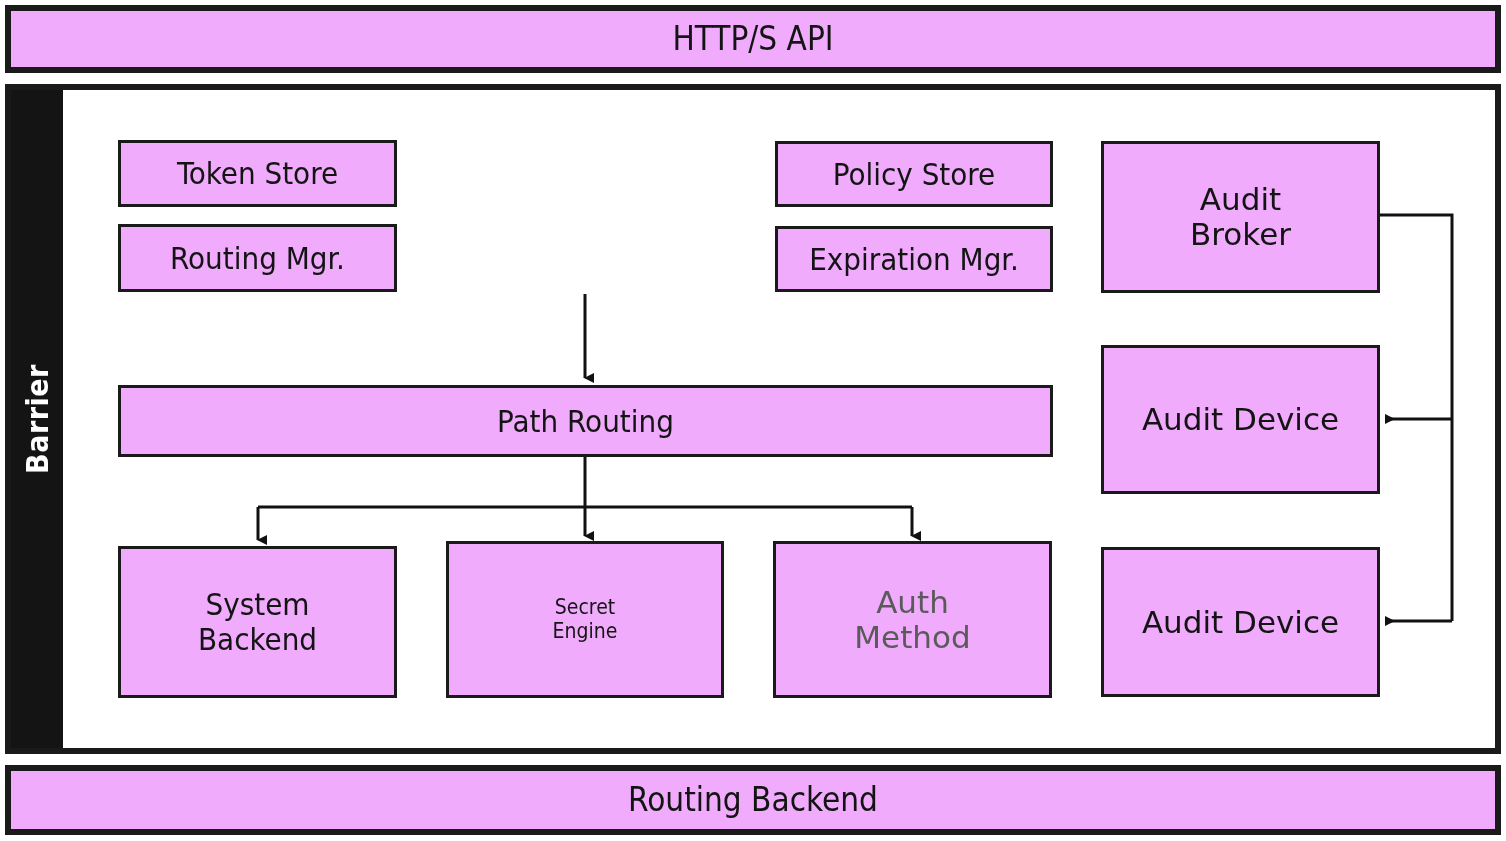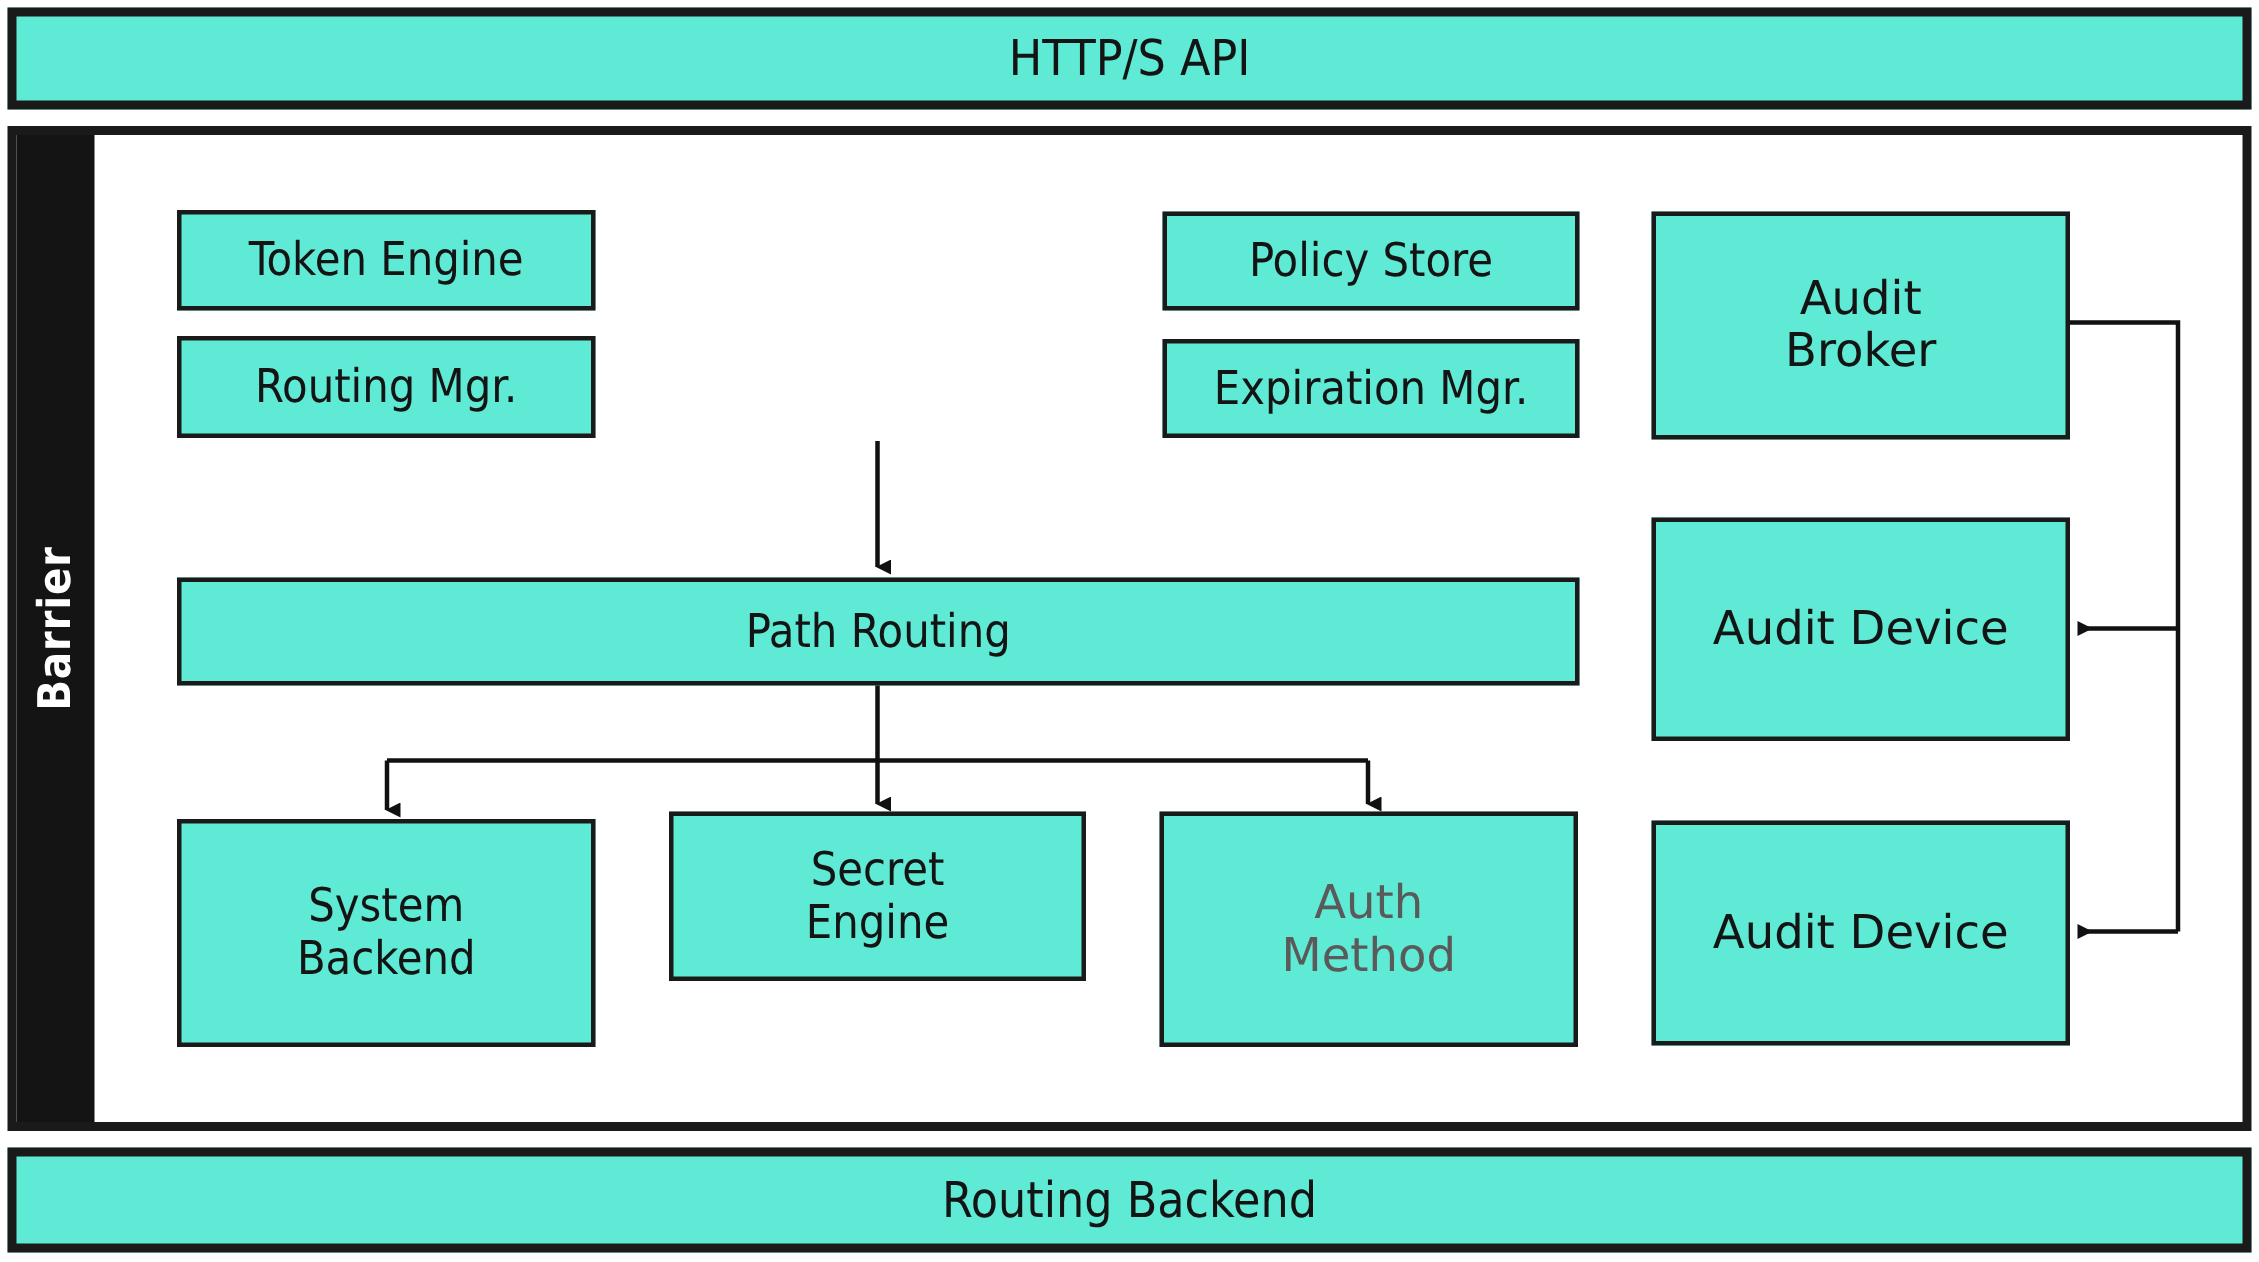--- a/index.html
+++ b/index.html
@@ -11,21 +11,21 @@
     position: relative;
     width: 1506px;
     height: 841px;
     background: #ffffff;
     overflow: hidden;
     font-family: "Liberation Sans", sans-serif;
   }
   .box {
     position: absolute;
     box-sizing: border-box;
-    background: #5eead4;
+    background: #f0abfc;
     border: 3px solid #1a1a1a;
     display: flex;
     align-items: center;
     justify-content: center;
     text-align: center;
     color: #141414;
     line-height: 1.12;
   }
   
   .bar-outer {
@@ -89,21 +89,21 @@
   
   #token-store   { left: 118px; top: 140px; width: 279px; height: 67px; font-size: 31px; }
   #rollback-mgr  { left: 118px; top: 224px; width: 279px; height: 68px; font-size: 31px; }
   #core          { left: 446px; top: 140px; width: 278px; height: 154px; font-size: 31px; }
   #policy-store  { left: 775px; top: 141px; width: 278px; height: 66px; font-size: 31px; }
   #expiration    { left: 775px; top: 226px; width: 278px; height: 66px; font-size: 31px; }
   #audit-broker  { left: 1101px; top: 141px; width: 279px; height: 152px; font-size: 31px; }
   #path-routing  { left: 118px; top: 385px; width: 935px; height: 72px; font-size: 31px; }
   #audit-dev-1   { left: 1101px; top: 345px; width: 279px; height: 149px; font-size: 31px; }
   #sys-backend   { left: 118px; top: 546px; width: 279px; height: 152px; font-size: 31px; }
-  #secret-engine { left: 446px; top: 541px; width: 278px; height: 113px; font-size: 31px; }
+  #secret-engine { left: 446px; top: 541px; width: 278px; height: 157px; font-size: 21px; }
   #auth-method   { left: 773px; top: 541px; width: 279px; height: 157px; font-size: 31px; color: #5a5a5a; }
   #audit-dev-2   { left: 1101px; top: 547px; width: 279px; height: 150px; font-size: 31px; }
 
   #edges {
     position: absolute;
     left: 0;
     top: 0;
     width: 1506px;
     height: 841px;
     pointer-events: none;
@@ -118,21 +118,21 @@
     <span class="lbl-cond">HTTP/S API</span>
   </div>
 
   <div id="panel">
     <div id="barrier">
       <span id="barrier-label">Barrier</span>
     </div>
   </div>
 
   <div class="box" id="token-store">
-    <span class="lbl-cond">Token Engine</span>
+    <span class="lbl-cond">Token Store</span>
   </div>
 
   <div class="box" id="rollback-mgr">
     <span class="lbl-cond">Routing Mgr.</span>
   </div>
 
 
   <div class="box" id="expiration">
     <span class="lbl-cond">Expiration Mgr.</span>
   </div>

